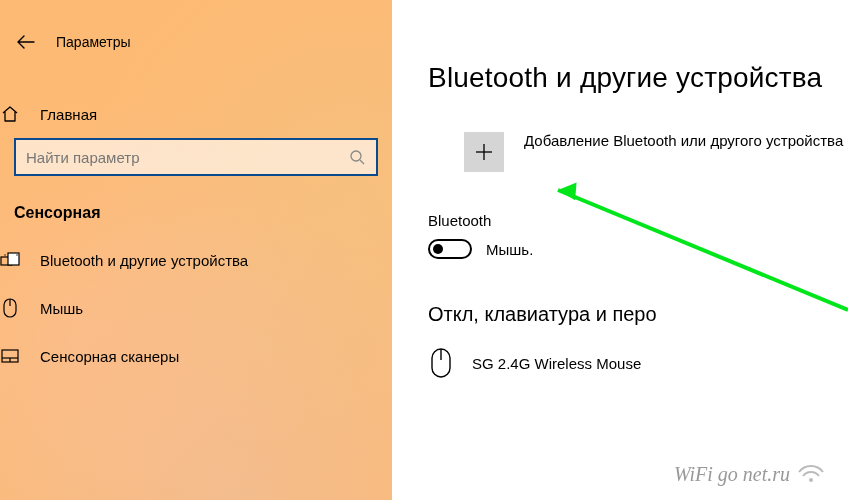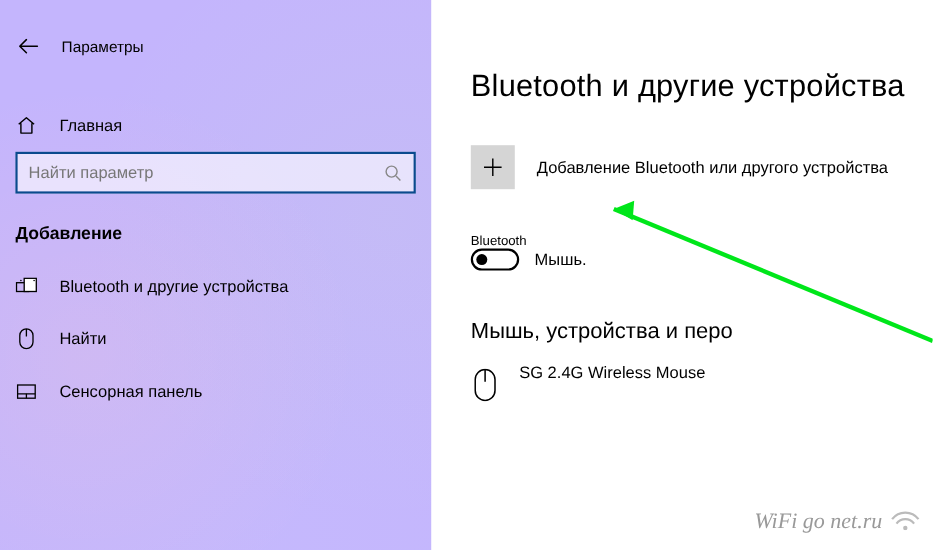--- a/index.html
+++ b/index.html
@@ -10,21 +10,21 @@
       width: 848px;
       height: 500px;
       background: #fff;
       overflow: hidden;
       position: relative;
     }
     .container { display: flex; width: 100%; height: 100%; }
     .sidebar {
       width: 392px;
       height: 100%;
-      background: #c4b5fd;
+      background: #fdba74;
       position: relative;
       padding-top: 22px;
     }
     .sidebar::before {
       content: "";
       position: absolute; inset: 0;
       background:
         radial-gradient(circle at 20% 65%, rgba(255,200,200,0.18), transparent 55%),
         radial-gradient(circle at 60% 100%, rgba(200,200,255,0.18), transparent 60%),
         radial-gradient(circle at 90% 40%, rgba(200,230,200,0.12), transparent 60%);
@@ -37,21 +37,20 @@
       padding-left: 16px;
       height: 40px;
       margin-bottom: 28px;
     }
     .back-btn { width: 20px; height: 20px; display:flex; align-items:center; justify-content:center; margin-right: 20px; cursor:pointer; }
     .app-title { font-size: 14px; }
     .nav-item {
       display: flex;
       align-items: center;
       height: 48px;
-      padding-left: 14px;
       cursor: pointer;
     }
     .nav-item .icon { width: 20px; height: 20px; display:flex; align-items:center; justify-content:center; margin-right: 20px; }
     .nav-item .label { font-size: 15px; }
     .search-row { padding: 0 14px; margin-bottom: 18px; }
     .search-box {
       border: 2px solid #0a4a8e;
       height: 38px;
       display: flex;
       align-items: center;
@@ -79,33 +78,34 @@
       position: relative;
     }
     .page-title {
       font-size: 28px;
       font-weight: 400;
       margin-bottom: 38px;
       letter-spacing: 0.2px;
     }
     .add-device {
       display: flex;
-      align-items: center;
+      align-items: flex-start;
       margin-bottom: 40px;
       cursor: pointer;
+      margin-left: 36px;
     }
     .add-icon {
       width: 40px; height: 40px;
       background: #d5d5d5;
       display: flex; align-items: center; justify-content: center;
       margin-right: 20px;
       font-size: 22px; font-weight: 200; color: #000;
     }
     .add-label { font-size: 15px; }
-    .bt-label { font-size: 12px; }
+    .bt-label { font-size: 15px; margin-bottom: 10px; }
     .toggle-row { display:flex; align-items:center; margin-bottom: 44px; }
     .toggle {
       width: 44px; height: 20px;
       border: 2px solid #000;
       border-radius: 12px;
       position: relative;
       margin-right: 14px;
       cursor: pointer;
       background: #fff;
     }
@@ -113,26 +113,26 @@
       content: "";
       position: absolute;
       left: 3px; top: 50%;
       transform: translateY(-50%);
       width: 10px; height: 10px;
       background: #000;
       border-radius: 50%;
     }
     .toggle-state { font-size: 15px; }
     .sub-header { font-size: 20px; font-weight: 500; margin-bottom: 18px; }
-    .device-row { display:flex; }
+    .device-row { display:flex; align-items:center; }
     .device-icon { width: 26px; height: 38px; margin-right: 18px; display:flex; align-items:center; justify-content:center; }
     .device-label { font-size: 15px; }
     .watermark {
       position: absolute;
-      right: 10px; bottom: 14px;
+      right: 22px; bottom: 14px;
       color: #999;
       font-style: italic;
       font-family: Georgia, serif;
       font-size: 20px;
       display:flex; align-items:flex-end;
       pointer-events:none;
     }
     .watermark .wifi-arcs { margin-left: 6px; margin-bottom: 4px; }
     svg { display: block; }
     .arrow-annot {
@@ -171,21 +171,21 @@
         <input class="search-input" type="text" placeholder="Найти параметр" style="">
         <span class="search-icon">
           <svg width="16" height="16" viewBox="0 0 16 16">
               <circle cx="7" cy="7" r="5" stroke="#888" stroke-width="1.3" fill="none"></circle>
               <line x1="11" y1="11" x2="15" y2="15" stroke="#888" stroke-width="1.3"></line>
             </svg>
         </span>
       </div>
     </div>
 
-    <div class="section-header">Добавление</div>
+    <div class="section-header">Сенсорная</div>
 
     <div class="nav-item">
       <span class="icon">
         <svg width="20" height="16" viewBox="0 0 20 16">
             <rect x="1" y="5" width="11" height="8" stroke="#000" stroke-width="1.2" fill="none"></rect>
             <rect x="8" y="1" width="11" height="12" stroke="#000" stroke-width="1.2" fill="#fff"></rect>
             <circle cx="5" cy="3" r="0.7" fill="#000"></circle>
             <circle cx="17" cy="3" r="0.7" fill="#000"></circle>
           </svg>
       </span>
@@ -193,32 +193,32 @@
     </div>
 
 
     <div class="nav-item">
       <span class="icon">
         <svg width="14" height="20" viewBox="0 0 14 20">
             <rect x="1" y="1" width="12" height="18" rx="6" stroke="#000" stroke-width="1.2" fill="none"></rect>
             <line x1="7" y1="1" x2="7" y2="8" stroke="#000" stroke-width="1.2"></line>
           </svg>
       </span>
-      <span class="label">Найти</span>
+      <span class="label">Мышь</span>
     </div>
 
     <div class="nav-item">
       <span class="icon">
         <svg width="18" height="14" viewBox="0 0 18 14">
             <rect x="1" y="1" width="16" height="12" stroke="#000" stroke-width="1.2" fill="none"></rect>
             <line x1="1" y1="9" x2="17" y2="9" stroke="#000" stroke-width="1.2"></line>
             <line x1="9" y1="9" x2="9" y2="13" stroke="#000" stroke-width="1.2"></line>
           </svg>
       </span>
-      <span class="label">Сенсорная панель</span>
+      <span class="label">Сенсорная сканеры</span>
     </div>
   </div>
 
   <div class="main">
     <h1 class="page-title">Bluetooth и другие устройства</h1>
 
     <div class="add-device">
       <div class="add-icon">
         <svg width="18" height="18" viewBox="0 0 18 18">
             <line x1="9" y1="1" x2="9" y2="17" stroke="#000" stroke-width="1.3"></line>
@@ -227,21 +227,21 @@
       </div>
       <div class="add-label">Добавление Bluetooth или другого устройства</div>
     </div>
 
     <div class="bt-label">Bluetooth</div>
     <div class="toggle-row">
       <div class="toggle"></div>
       <div class="toggle-state">Мышь.</div>
     </div>
 
-    <div class="sub-header">Мышь, устройства и перо</div>
+    <div class="sub-header">Откл, клавиатура и перо</div>
     <div class="device-row">
       <span class="device-icon">
         <svg width="20" height="30" viewBox="0 0 20 30">
             <rect x="1" y="1" width="18" height="28" rx="9" stroke="#000" stroke-width="1.4" fill="none"></rect>
             <line x1="10" y1="1" x2="10" y2="12" stroke="#000" stroke-width="1.4"></line>
           </svg>
       </span>
       <span class="device-label">SG 2.4G Wireless Mouse</span>
     </div>
 

